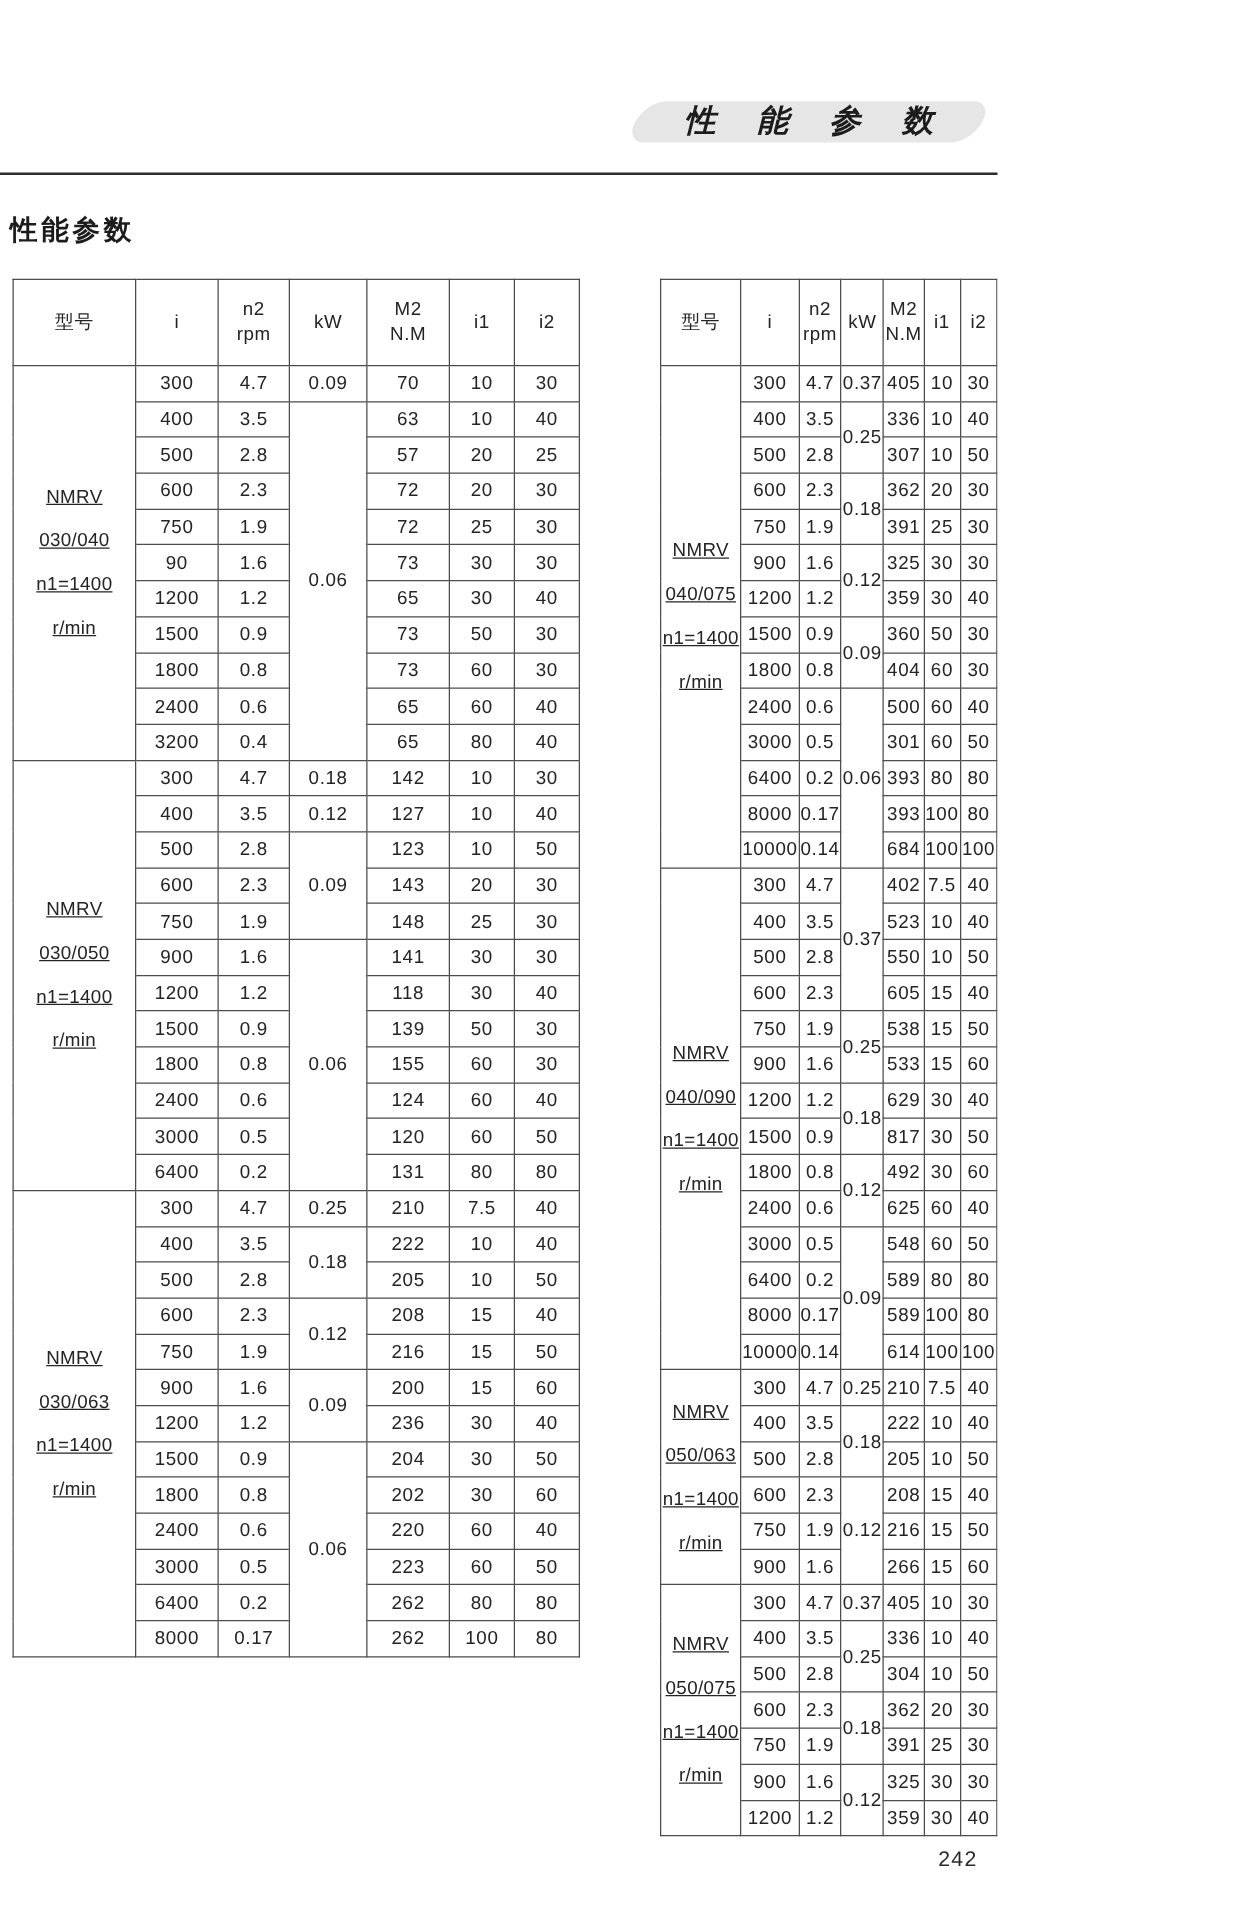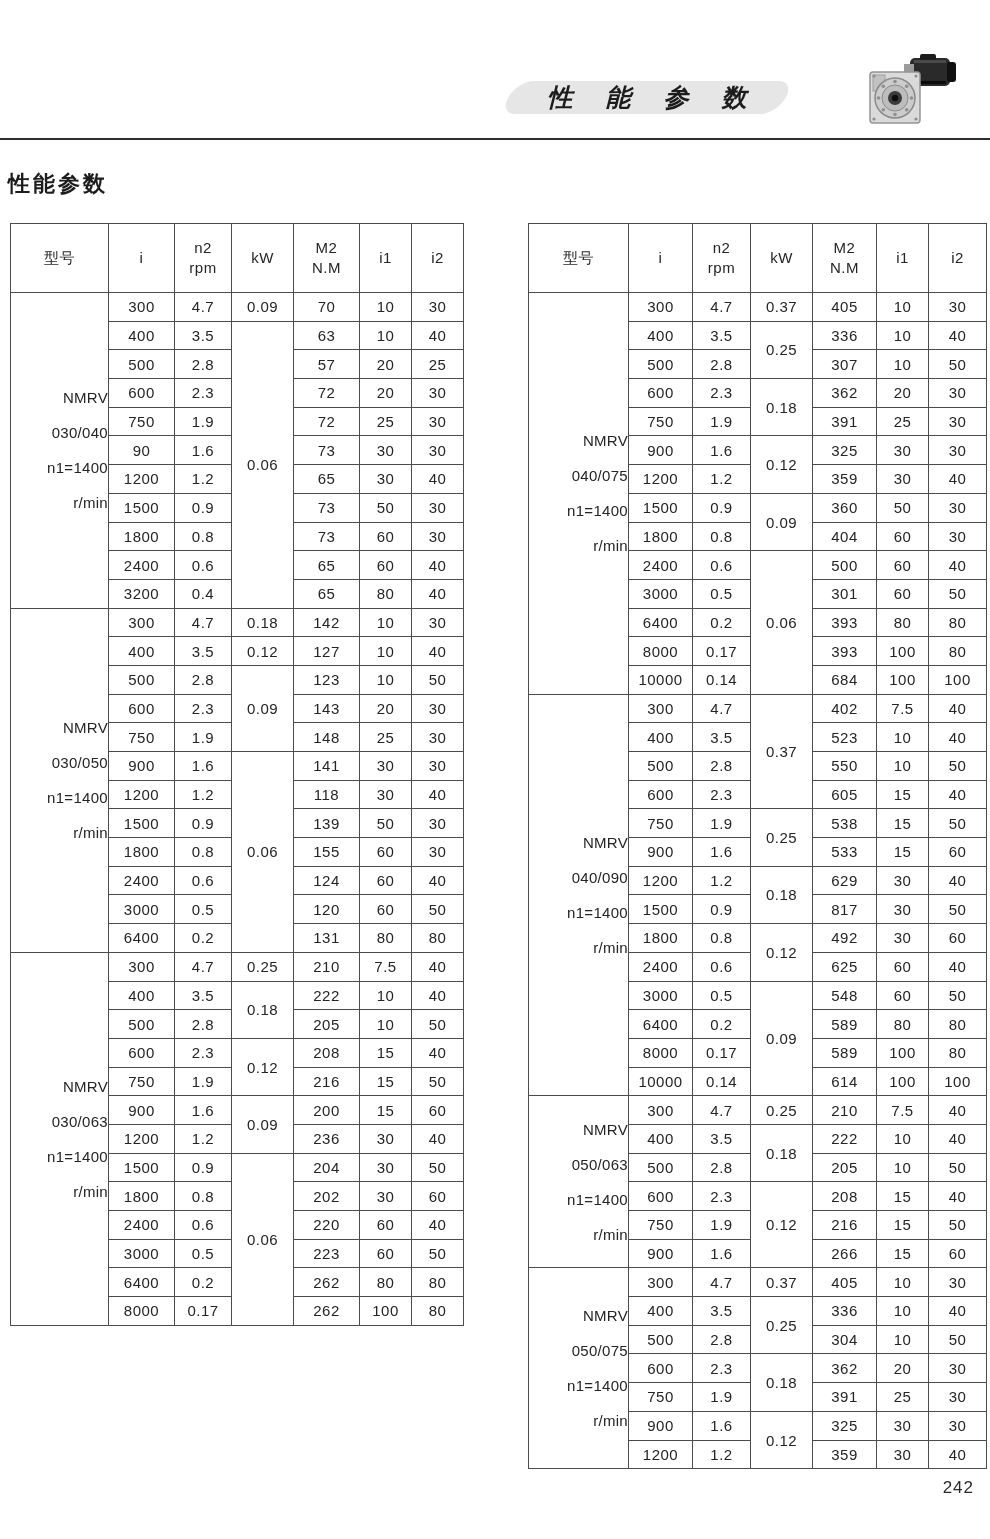--- a/index.html
+++ b/index.html
@@ -1,18 +1,18 @@
 <!DOCTYPE html>
 <html><head>
 <meta charset="utf-8">
 <style>
   html,body{margin:0;padding:0;background:#ffffff;}
   .page{
     position:relative;
-    width:990px;
+    width:798px;
     height:1539px;
     background:#ffffff;
     font-family:"Liberation Sans", sans-serif;
     color:#242424;
     overflow:hidden;
   }
   
   .badge{
     position:absolute;
     left:508px; top:81px;
@@ -72,22 +72,23 @@
     letter-spacing:0.5px;
     background:#ffffff;
   }
   table.perf thead th{
     height:68px;
     font-weight:normal;
     font-size:15px;
   }
   table.perf thead th div{line-height:20px;}
   table.perf td.model{
-    text-align:right;
+    text-align:center;
     vertical-align:middle;
+    text-decoration:underline;
   }
   table.perf td.model div{
     line-height:35px;
     font-size:15px;
     letter-spacing:0.3px;
   }
   
   .page-number{
     position:absolute;
     right:16px; top:1478px;

